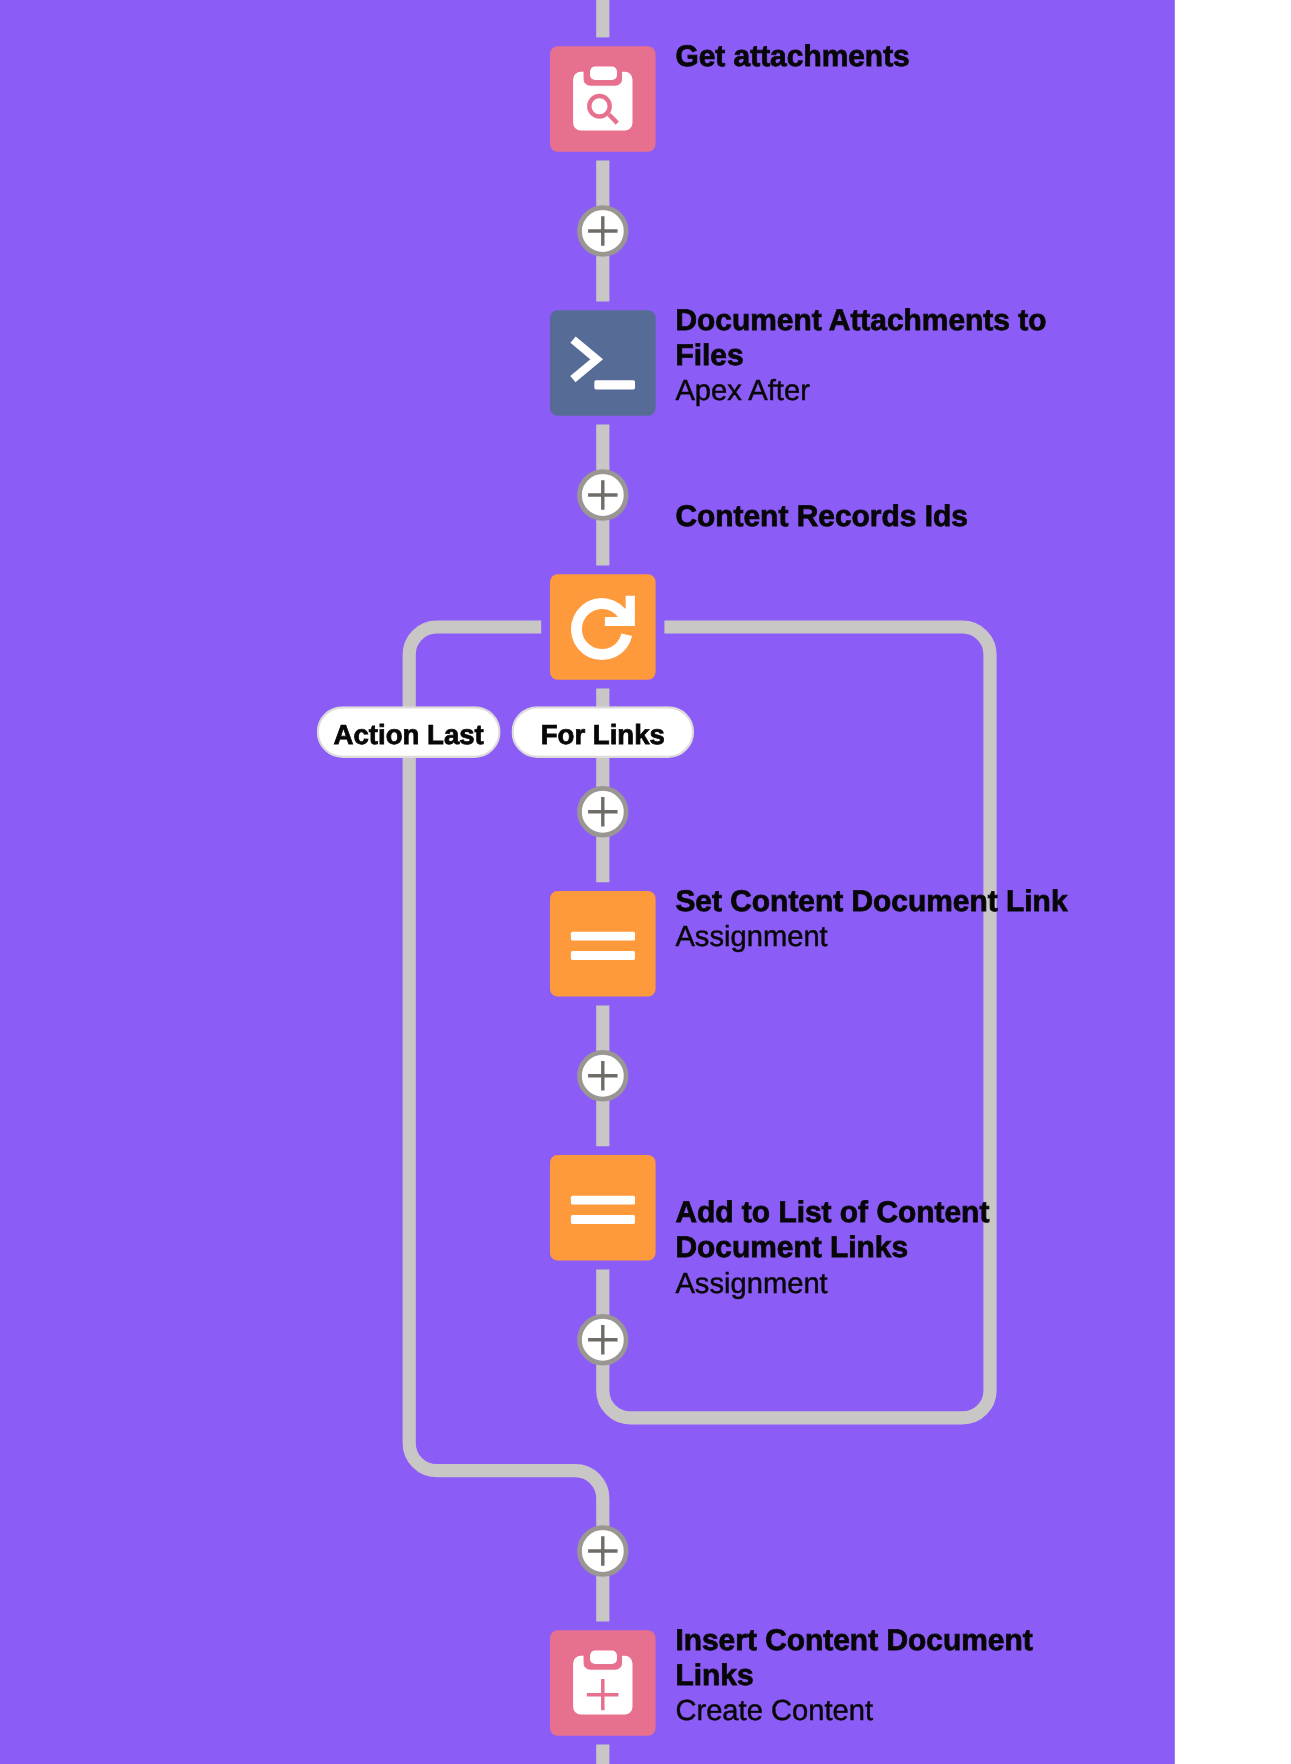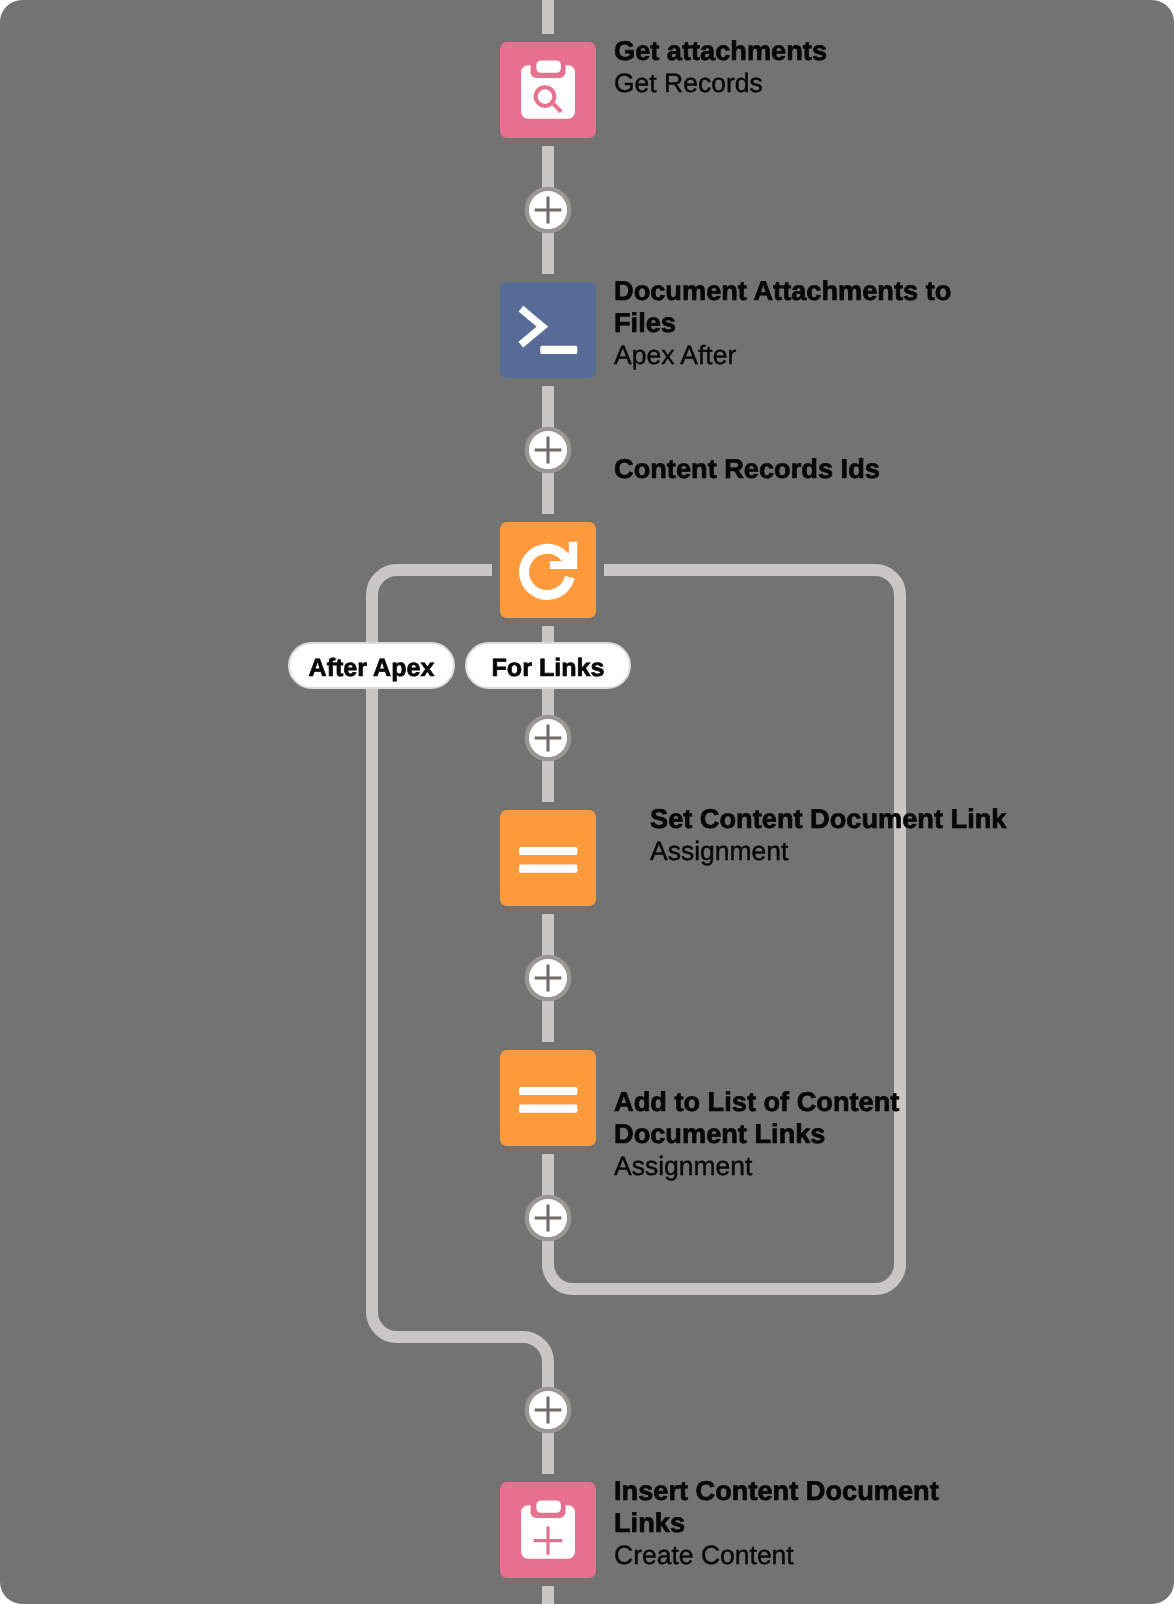--- a/index.html
+++ b/index.html
@@ -3,21 +3,21 @@
 <meta charset="utf-8">
 <title>Flow Canvas</title>
 <style>
   html,body{margin:0;padding:0;background:#fff;}
   body{width:1174px;height:1604px;overflow:hidden;
        font-family:"Liberation Sans","DejaVu Sans",sans-serif;
        -webkit-font-smoothing:antialiased;
        text-rendering:geometricPrecision;}
   .node-title,.node-sub,.pill{-webkit-font-smoothing:antialiased;
        will-change:transform;}
-  .canvas{position:relative;width:1174px;height:1604px;background:#737373;overflow:hidden;border-radius:22px;}
+  .canvas{position:relative;width:1068px;height:1604px;background:#8b5cf6;overflow:hidden;}
   svg.wires{position:absolute;left:0;top:0;width:1174px;height:1604px;}
 
   .node-icon{position:absolute;width:96px;height:96px;border-radius:7px;overflow:hidden;}
   .node-icon svg{display:block;width:96px;height:96px;}
 
   .node-label{position:absolute;left:614px;width:366px;}
   .node-title{font-size:27.2px;font-weight:700;color:#080707;line-height:32px;margin:0;
               -webkit-text-stroke:0.7px #080707;}
   .node-sub{font-size:26.5px;font-weight:400;color:#080707;line-height:32px;margin:0;
             -webkit-text-stroke:0.4px #080707;}
@@ -51,21 +51,20 @@
   <div class="node-icon" style="left: 500px; top: 42px; background-color: rgb(232, 112, 143);">
     <svg viewBox="0 0 96 96">
       <path fill="#fff" fill-rule="evenodd" d="M28 23.2 h2.5 v6.8 a6 6 0 0 0 6 6 h23 a6 6 0 0 0 6 -6 v-6.8 h2.5 a7 7 0 0 1 7 7 v39.5 a7 7 0 0 1 -7 7 h-40 a7 7 0 0 1 -7 -7 v-39.5 a7 7 0 0 1 7 -7 z"></path>
       <rect x="36.4" y="18.5" width="24.5" height="12.3" rx="4.6" fill="#fff"></rect>
       <circle cx="45" cy="54.6" r="9.3" fill="none" stroke="#E8708F" stroke-width="4"></circle>
       <line x1="53.4" y1="61.9" x2="61.2" y2="69.9" stroke="#E8708F" stroke-width="4" stroke-linecap="butt"></line>
     </svg>
   </div>
   <div class="node-label" style="top:35px;">
     <div class="node-title">Get attachments</div>
-    <div class="node-sub">Get Records</div>
   </div>
 
   <div class="plus" style="left:524px;top:186px;">
     <svg viewBox="0 0 48 48">
       <circle cx="24" cy="24" r="21.2" fill="#fff" stroke="#9A9792" stroke-width="4.3"></circle>
       <path d="M24 10.6 V37.4 M10.6 24 H37.4" stroke="#706D68" stroke-width="3.1" stroke-linecap="butt"></path>
     </svg>
   </div>
 
   <div class="node-icon" style="left: 500px; top: 282px; background-color: rgb(86, 107, 150);">
@@ -89,40 +88,40 @@
   <div class="node-icon" style="left: 500px; top: 522px; background-color: rgb(255, 154, 60);">
     <svg viewBox="0 0 96 96">
       <path fill="#fff" d="M74.68 56.24 A28.2 28.2 0 1 1 68.48 31.40 L68.8 31.40 L68.8 19.7 L77.2 19.7 L77.2 47.1 L49.9 47.1 L49.9 39.0 L61.77 39.0 A18.2 18.2 0 1 0 64.93 53.99 Z"></path>
     </svg>
   </div>
   <div class="node-label" style="top:453px;">
     <div class="node-title">Content Records Ids</div>
   </div>
 
   <div class="pill" style="left:288px;top:642px;width:167px;">
-    <span>After Apex</span>
+    <span>Action Last</span>
   </div>
   <div class="pill" style="left:465px;top:642px;width:166px;">
     <span>For Links</span>
   </div>
 
   <div class="plus" style="left:524px;top:714px;">
     <svg viewBox="0 0 48 48">
       <circle cx="24" cy="24" r="21.2" fill="#fff" stroke="#9A9792" stroke-width="4.3"></circle>
       <path d="M24 10.6 V37.4 M10.6 24 H37.4" stroke="#706D68" stroke-width="3.1" stroke-linecap="butt"></path>
     </svg>
   </div>
 
   <div class="node-icon" style="left: 500px; top: 810px; background-color: rgb(255, 154, 60);">
     <svg viewBox="0 0 96 96">
       <rect x="19" y="37" width="58.3" height="8.1" rx="1.5" fill="#fff"></rect>
       <rect x="19" y="54.6" width="58.3" height="8.1" rx="1.5" fill="#fff"></rect>
     </svg>
   </div>
-  <div class="node-label" style="top:803px;margin-left:36px;">
+  <div class="node-label" style="top:803px;">
     <div class="node-title">Set Content Document Link</div>
     <div class="node-sub">Assignment</div>
   </div>
 
   <div class="plus" style="left:524px;top:954px;">
     <svg viewBox="0 0 48 48">
       <circle cx="24" cy="24" r="21.2" fill="#fff" stroke="#9A9792" stroke-width="4.3"></circle>
       <path d="M24 10.6 V37.4 M10.6 24 H37.4" stroke="#706D68" stroke-width="3.1" stroke-linecap="butt"></path>
     </svg>
   </div>

